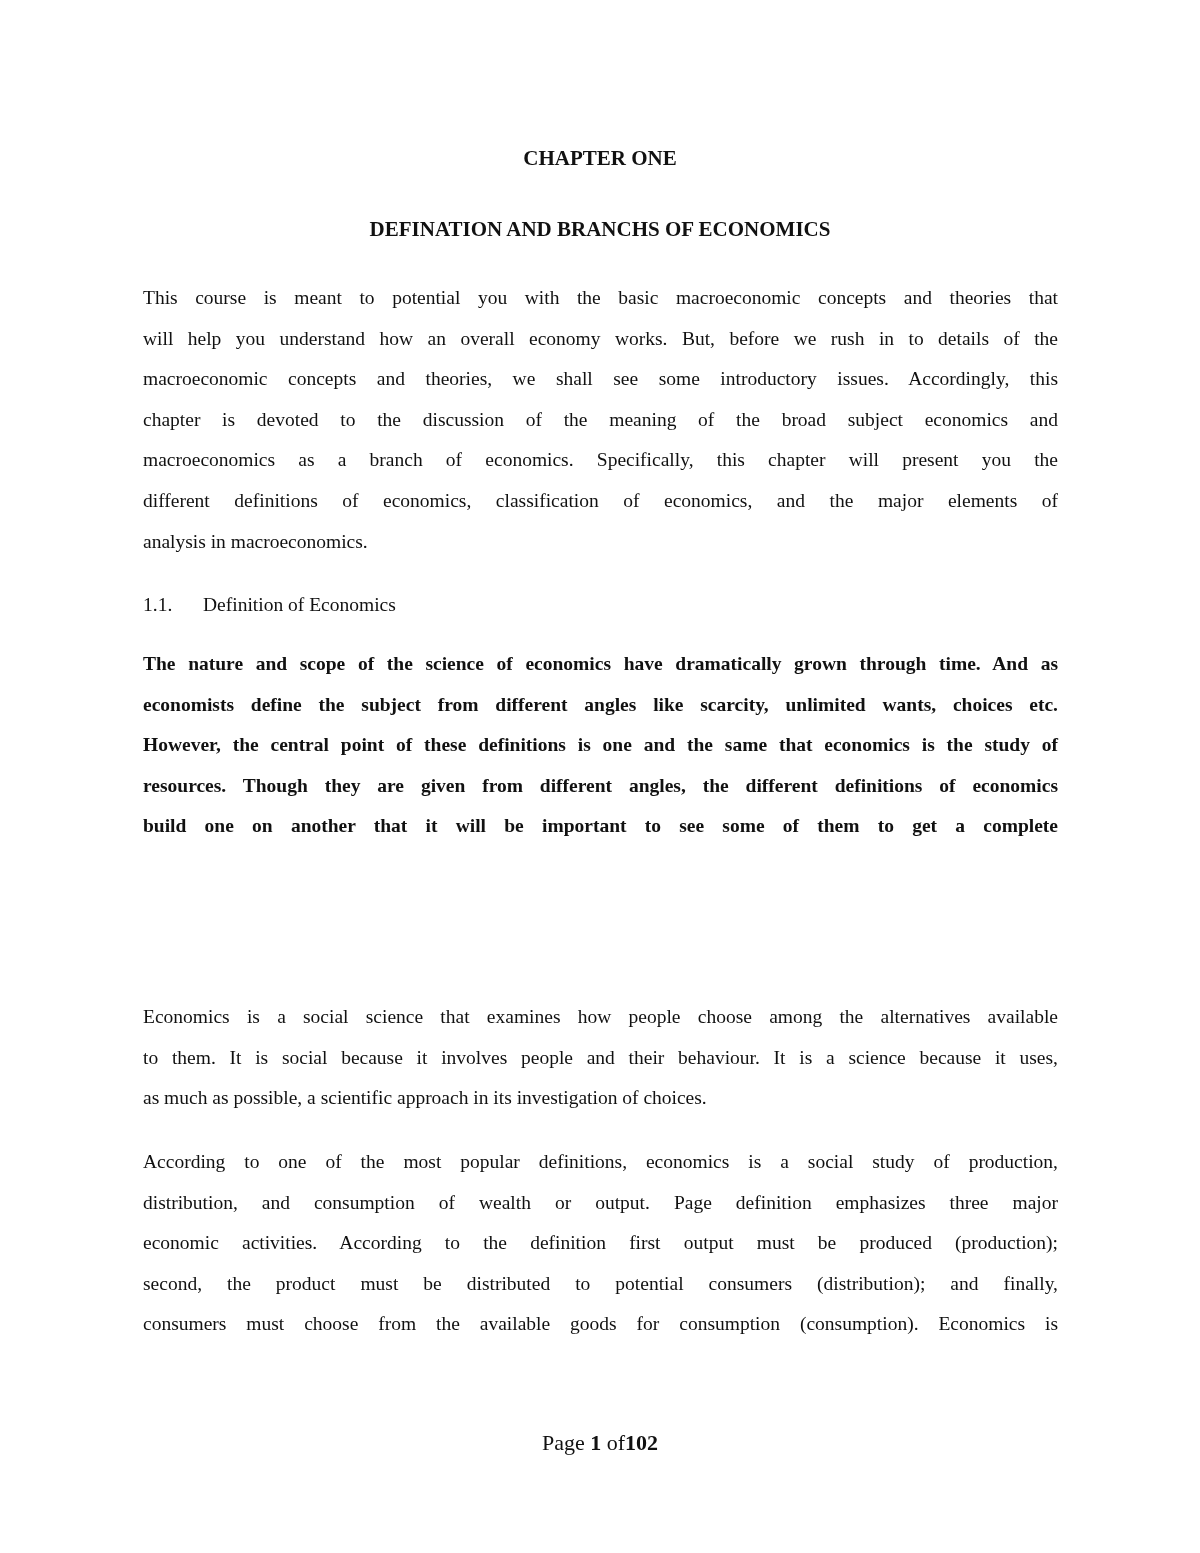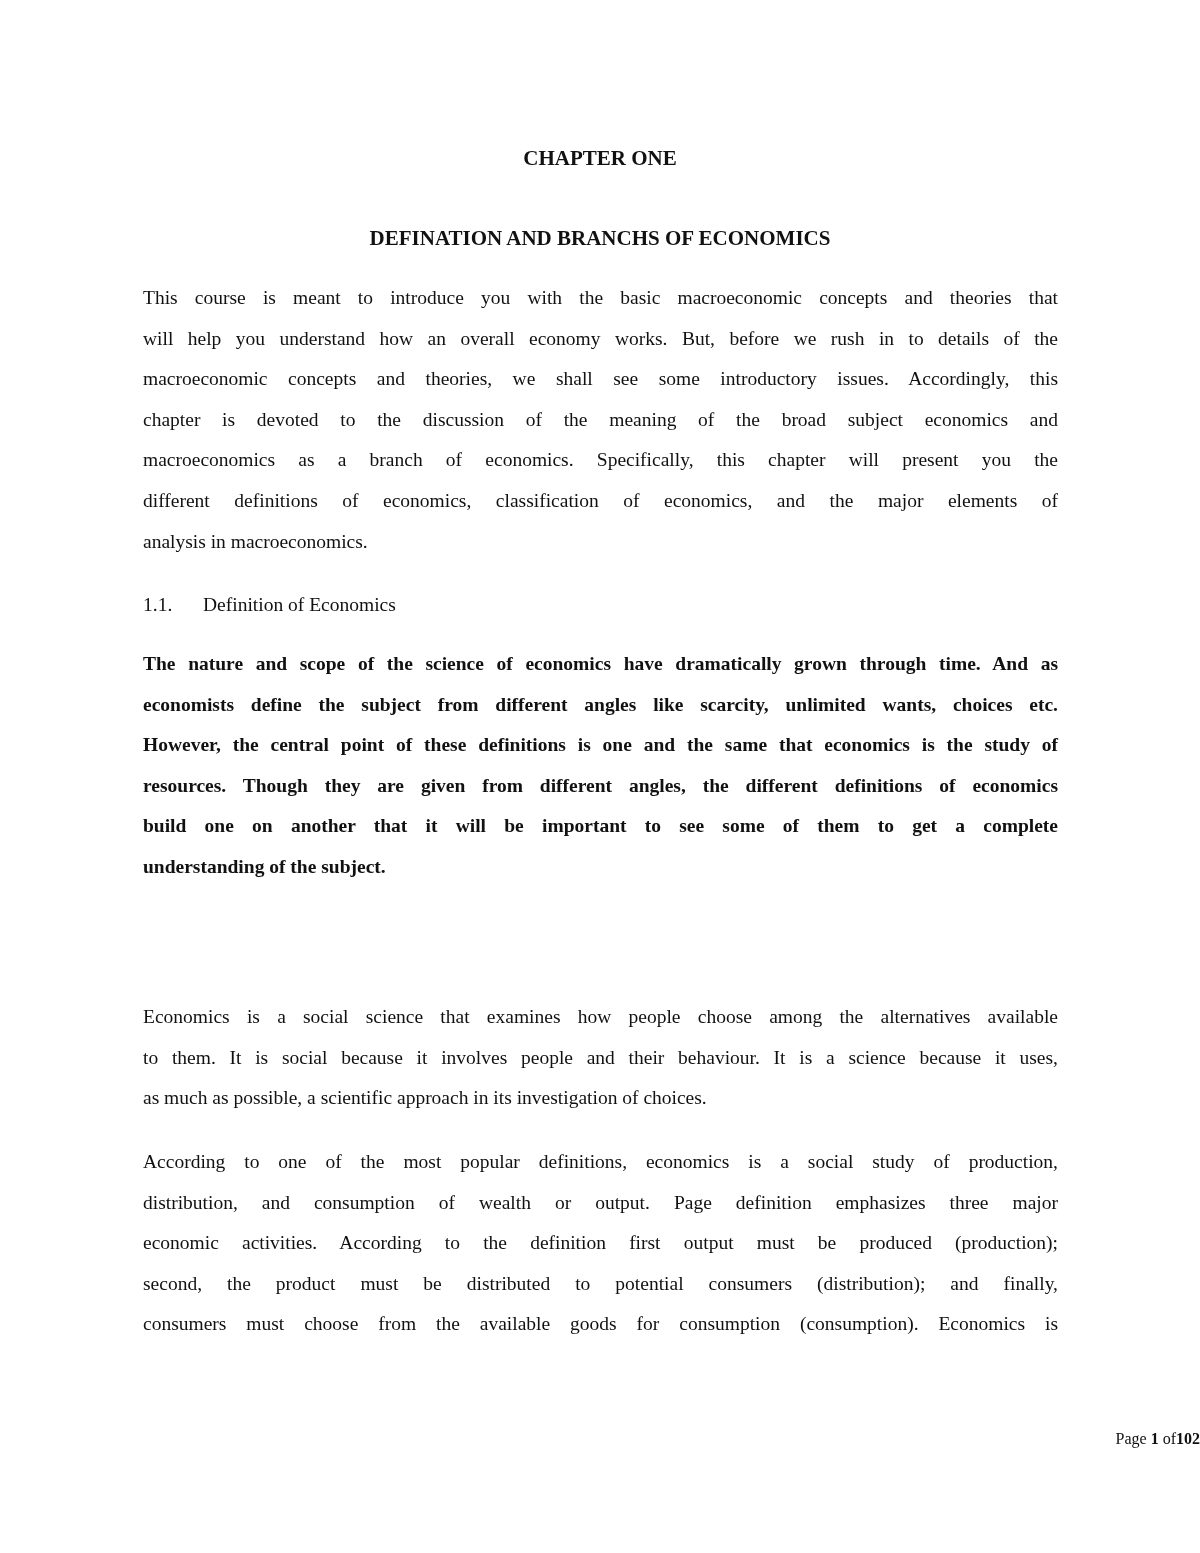--- a/index.html
+++ b/index.html
@@ -7,52 +7,51 @@
          font-family: "Liberation Serif", "DejaVu Serif", serif; color: #111; }
   .page { position: absolute; left: 0; top: 0; width: 1200px; height: 1553px; background: #fff; }
   .title { position: absolute; left: 0; width: 1200px; text-align: center;
            font-weight: bold; font-size: 21px; letter-spacing: 0; }
   .block { position: absolute; left: 143px; width: 915px; }
   .line { display: block; height: 40.6px; line-height: 40.6px; font-size: 19.5px;
           white-space: nowrap; overflow: visible; text-align: justify; text-align-last: justify; }
   .line.last { text-align-last: left; }
   .heading { position: absolute; left: 143px; font-weight: normal; font-size: 19.5px; }
   .heading .num { display: inline-block; width: 60px; }
-  .footer { position: absolute; left: 0; width: 1200px; top: 1430px; text-align: right; font-size: 16px; }
+  .footer { position: absolute; left: 0; width: 1200px; top: 1430px; text-align: center; font-size: 22px; }
   .footer b { font-weight: bold; }
 </style>
 </head>
 <body>
 
 <div class="page">
 
   <div class="title" style="top:146px;">CHAPTER ONE</div>
-  <div class="title" style="top:217px;margin-top:9px;">DEFINATION AND BRANCHS OF ECONOMICS</div>
+  <div class="title" style="top:217px;">DEFINATION AND BRANCHS OF ECONOMICS</div>
 
   <div class="block" style="top:278px;">
-    <span class="line">This course is meant to introduce you with the basic macroeconomic concepts and theories that</span>
+    <span class="line">This course is meant to potential you with the basic macroeconomic concepts and theories that</span>
     <span class="line">will help you understand how an overall economy works. But, before we rush in to details of the</span>
     <span class="line">macroeconomic concepts and theories, we shall see some introductory issues. Accordingly, this</span>
     <span class="line">chapter is devoted to the discussion of the meaning of the broad subject economics and</span>
     <span class="line">macroeconomics as a branch of economics. Specifically, this chapter will present you the</span>
     <span class="line">different definitions of economics, classification of economics, and the major elements of</span>
     <span class="line last">analysis in macroeconomics.</span>
   </div>
 
   <div class="heading" style="top:594px;">
     <span class="num">1.1.</span><span>Definition of Economics</span>
   </div>
 
   <div class="block" style="top:644px;font-weight:bold;">
     <span class="line">The nature and scope of the science of economics have dramatically grown through time. And as</span>
     <span class="line">economists define the subject from different angles like scarcity, unlimited wants, choices etc.</span>
     <span class="line">However, the central point of these definitions is one and the same that economics is the study of</span>
     <span class="line">resources. Though they are given from different angles, the different definitions of economics</span>
     <span class="line">build one on another that it will be important to see some of them to get a complete</span>
-    <span class="line last">understanding of the subject.</span>
   </div>
 
   <div class="block" style="top:997px;">
     <span class="line">Economics is a social science that examines how people choose among the alternatives available</span>
     <span class="line">to them. It is social because it involves people and their behaviour. It is a science because it uses,</span>
     <span class="line last">as much as possible, a scientific approach in its investigation of choices.</span>
   </div>
 
   <div class="block" style="top:1142px;">
     <span class="line">According to one of the most popular definitions, economics is a social study of production,</span>

